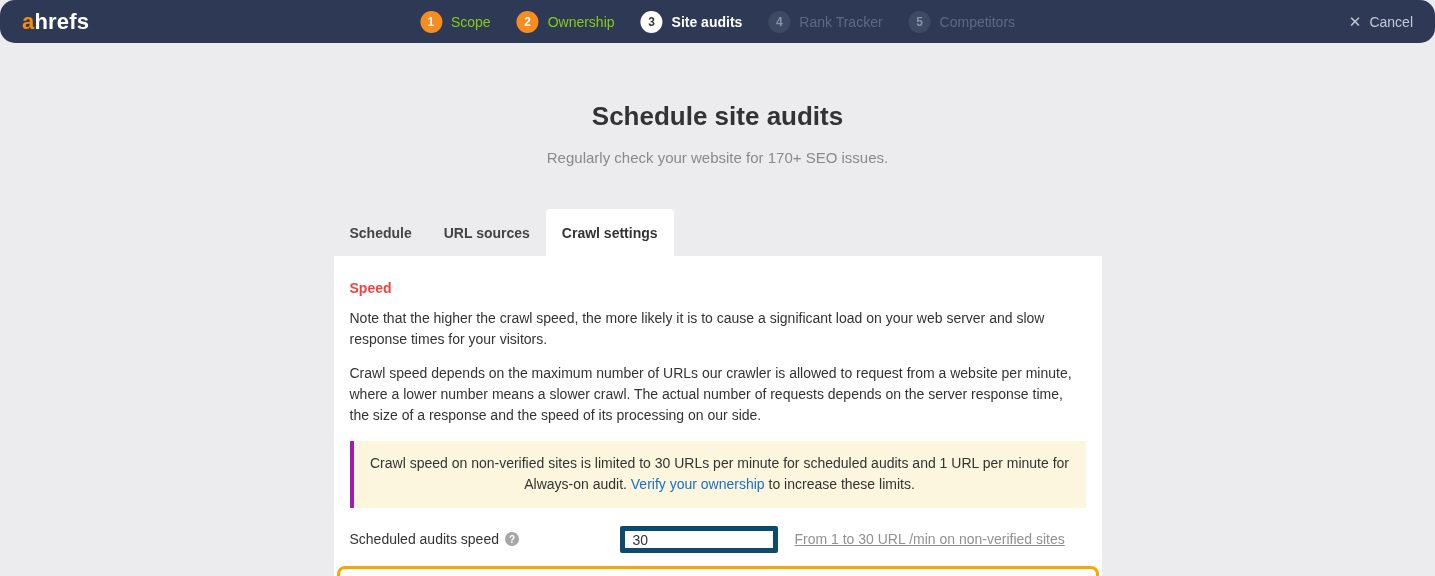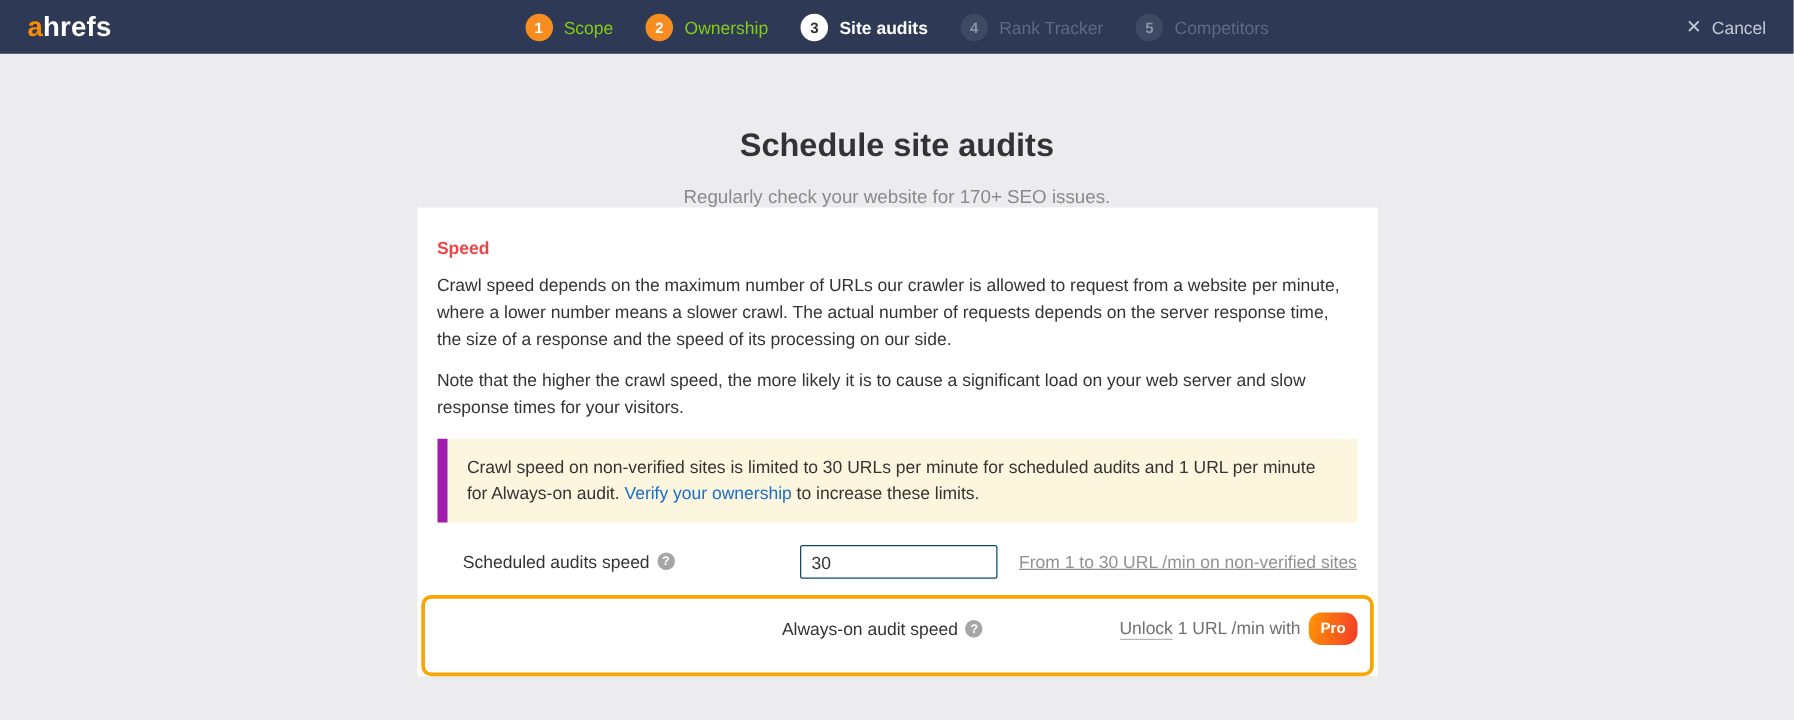--- a/index.html
+++ b/index.html
@@ -11,20 +11,21 @@
   }
 
   
   .navbar {
     position: relative;
     height: 43px;
     background: #2E3A55;
     display: flex;
     align-items: center;
     padding: 0 22px;
+    border-radius: 15px;
   }
   .logo { font-size: 22px; font-weight: bold; letter-spacing: .2px; cursor: default; }
   .logo .logo-a { color: #FF8A00; }
   .logo .logo-rest { color: #FFFFFF; }
 
   .steps {
     position: absolute;
     left: 50%;
     top: 0;
     height: 43px;
@@ -78,43 +79,43 @@
     background: #FFFFFF;
     padding: 16px 16px 0;
     min-height: 346px;
   }
   .section-title { font-size: 14px; font-weight: bold; color: #ef4444; margin: 8px 0 2px; }
   .card p { font-size: 14px; line-height: 1.52; color: #333; margin-top: 12px; }
 
   .notice {
     margin-top: 15px;
     background: #FBF6DD;
-    border-left: 8px solid #a21caf;
+    border-left: 4px solid #a21caf;
     padding: 12px 16px 13px;
-    font-size: 14px; line-height: 1.5; color: #333;
+    font-size: 14px; line-height: 1.5; color: #333; text-align: center;
   }
   .notice a { color: #186EC9; text-decoration: none; cursor: pointer; }
 
-  .form-row { display: flex; align-items: flex-start; margin-top: 18px; justify-content: flex-end; }
+  .form-row { display: flex; align-items: flex-start; margin-top: 18px; }
   .form-label-col {
     width: 270px; flex: 0 0 270px;
     font-size: 14px; color: #333;
     padding-top: 5px;
     display: flex; align-items: center; gap: 6px;
   }
   .help-icon {
     display: inline-flex; align-items: center; justify-content: center;
     width: 14px; height: 14px; border-radius: 50%;
     background: #A6A6A6; color: #FFF;
     font-size: 10px; font-weight: bold;
     cursor: pointer;
   }
   .speed-input {
     width: 158px; height: 27px;
-    border: 1px solid #0c4a6e; border-radius: 2px;
+    border: 5px solid #0c4a6e; border-radius: 2px;
     padding: 0 8px; font-size: 14px; color: #333;
     font-family: inherit;
   }
   .row-hint { font-size: 14px; color: #919191; margin-left: 17px; padding-top: 5px; text-decoration: underline; }
 
   .highlight-box {
     margin: 13px -13px 0;
     border: 3px solid #F9A602;
     border-radius: 8px;
     padding: 11px 10px 22px;
@@ -170,26 +171,31 @@
     <span>Cancel</span>
   </button>
 </div>
 
 <div class="page-header">
   <h1 class="page-title">Schedule site audits</h1>
   <div class="page-subtitle">Regularly check your website for 170+ SEO issues.</div>
 </div>
 
 <div class="center-col">
+  <div class="tabs">
+    <div class="tab">Schedule</div>
+    <div class="tab">URL sources</div>
+    <div class="tab active">Crawl settings</div>
+  </div>
 
   <div class="card">
     <div class="section-title">Speed</div>
 
+    <p>Note that the higher the crawl speed, the more likely it is to cause a significant load on your web server and slow response times for your visitors.</p>
     <p>Crawl speed depends on the maximum number of URLs our crawler is allowed to request from a website per minute, where a lower number means a slower crawl. The actual number of requests depends on the server response time, the size of a response and the speed of its processing on our side.</p>
-    <p>Note that the higher the crawl speed, the more likely it is to cause a significant load on your web server and slow response times for your visitors.</p>
 
     <div class="notice"><span>Crawl speed on non-verified sites is limited to 30 URLs per minute for scheduled audits and 1 URL per minute for Always-on audit. </span><a>Verify your ownership</a><span> to increase these limits.</span></div>
 
     <div class="form-row">
       <div class="form-label-col">
         <span>Scheduled audits speed</span>
         <span class="help-icon">?</span>
       </div>
       <input class="speed-input" type="text" value="30" style="">
       <div class="row-hint">From 1 to 30 URL /min on non-verified sites</div>

